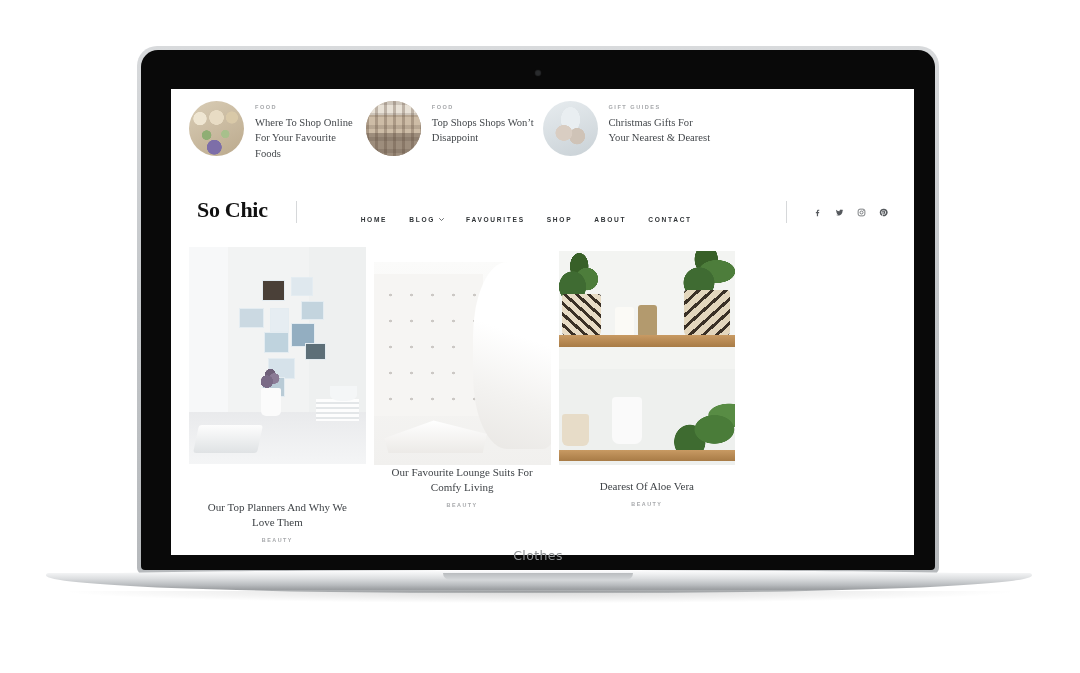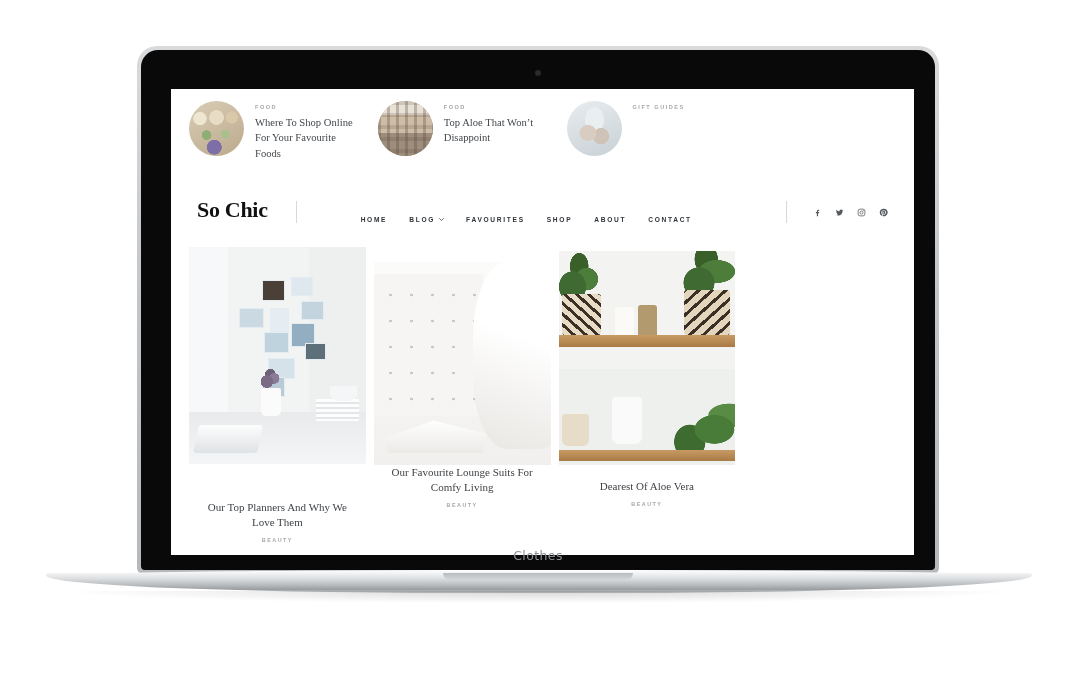--- a/index.html
+++ b/index.html
@@ -61,21 +61,21 @@
   .base-shadow {
     position: absolute; left: 70px; top: 591px; width: 940px; height: 12px;
     background: radial-gradient(ellipse at 50% 0%, rgba(0,0,0,.16), rgba(0,0,0,0) 72%);
   }
   .lid-shadow {
     position: absolute; left: 150px; top: 560px; width: 776px; height: 16px;
     background: radial-gradient(ellipse at 50% 0%, rgba(0,0,0,.10), rgba(0,0,0,0) 70%);
   }
 
   
-  .topbar { display: flex; padding: 12px 18px 10px 18px; gap: 12px; }
+  .topbar { display: flex; padding: 12px 18px 10px 18px; gap: 0; }
   .tb-item { display: flex; align-items: flex-start; gap: 11px; width: 25%; }
   .tb-thumb {
     width: 55px; height: 55px; border-radius: 50%;
     flex: 0 0 55px; overflow: hidden; position: relative;
   }
   .tb-txt { padding-top: 3px; }
   .cat {
     font-size: 5.6px; letter-spacing: 1.5px; color: #a6a8ab;
     font-weight: 700; text-transform: uppercase;
     font-family: "Liberation Sans", sans-serif;
@@ -272,30 +272,31 @@
             </div>
           </div>
 
 
           <div class="tb-item">
             <div class="tb-thumb">
               <div class="ph img-street"></div>
             </div>
             <div class="tb-txt">
               <div class="cat">FOOD</div>
-              <div class="tb-title">Top Aloe That Won’t Disappoint</div>
+              <div class="tb-title">Top Shops Shops Won’t Disappoint</div>
             </div>
           </div>
 
           <div class="tb-item">
             <div class="tb-thumb">
               <div class="ph img-gift"></div>
             </div>
             <div class="tb-txt">
               <div class="cat">GIFT GUIDES</div>
+              <div class="tb-title">Christmas Gifts For Your Nearest &amp; Dearest</div>
             </div>
           </div>
 
         </div>
 
         <div class="navbar">
           <div class="logo">So Chic</div>
           <div class="vdiv"></div>
 
           <nav class="menu">

